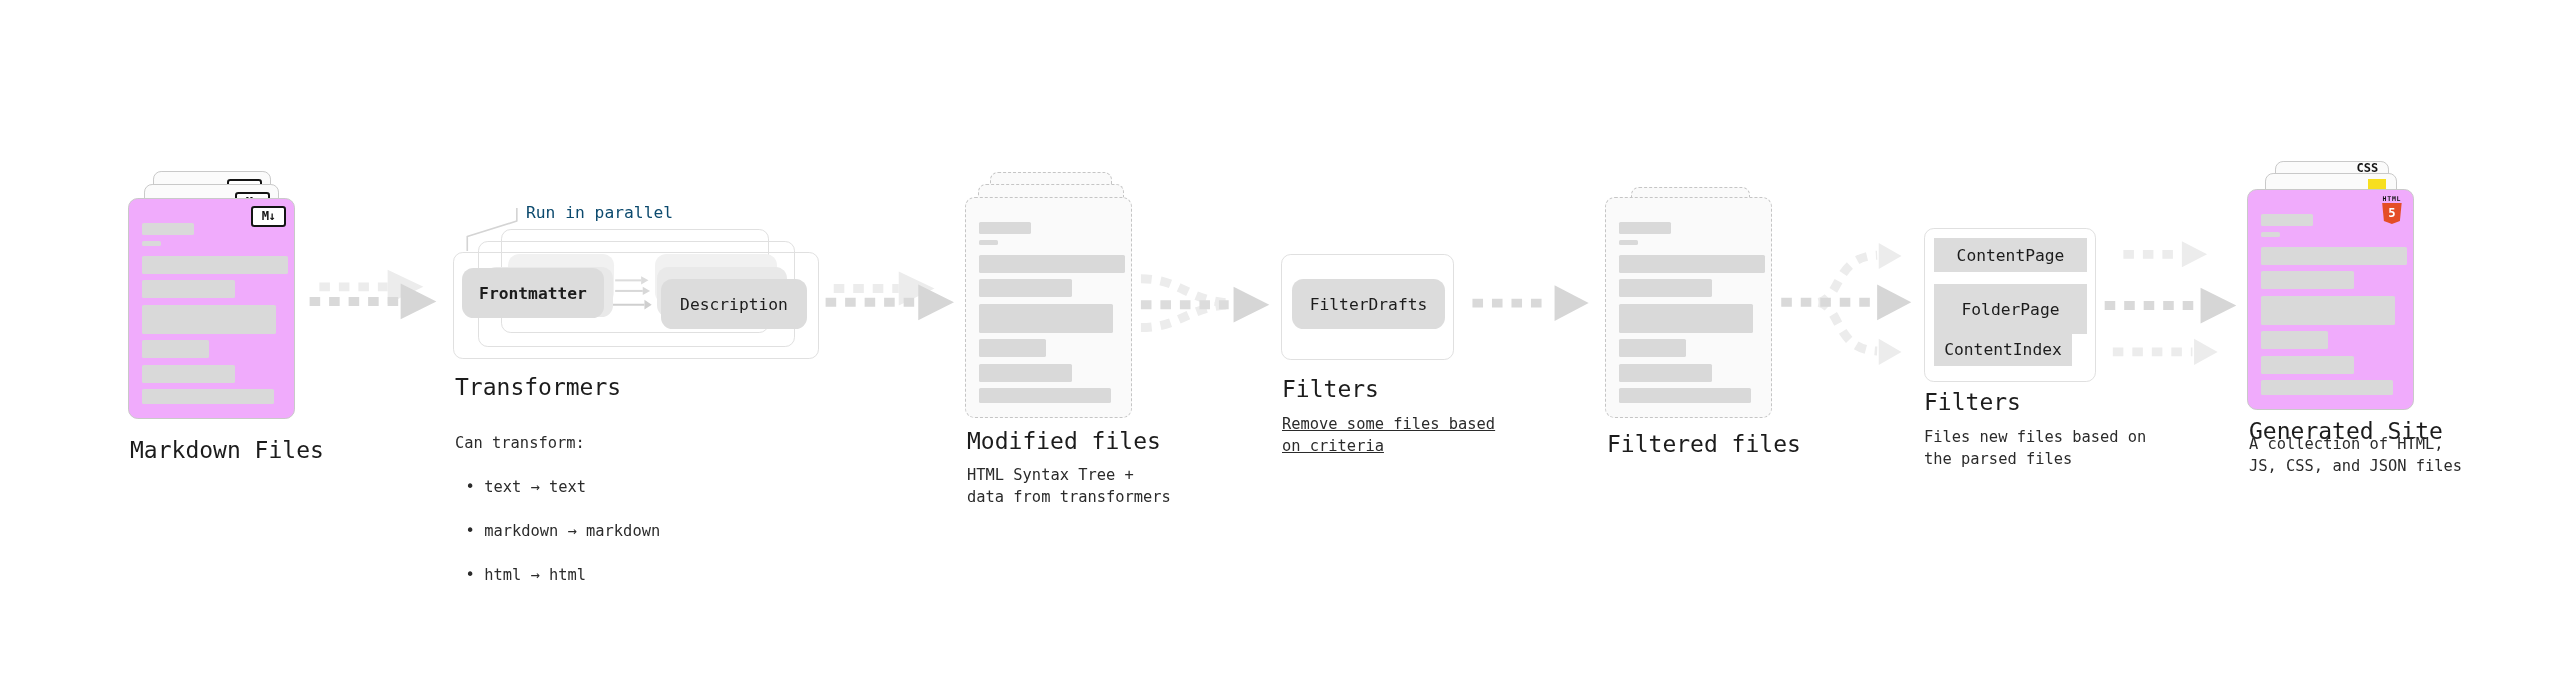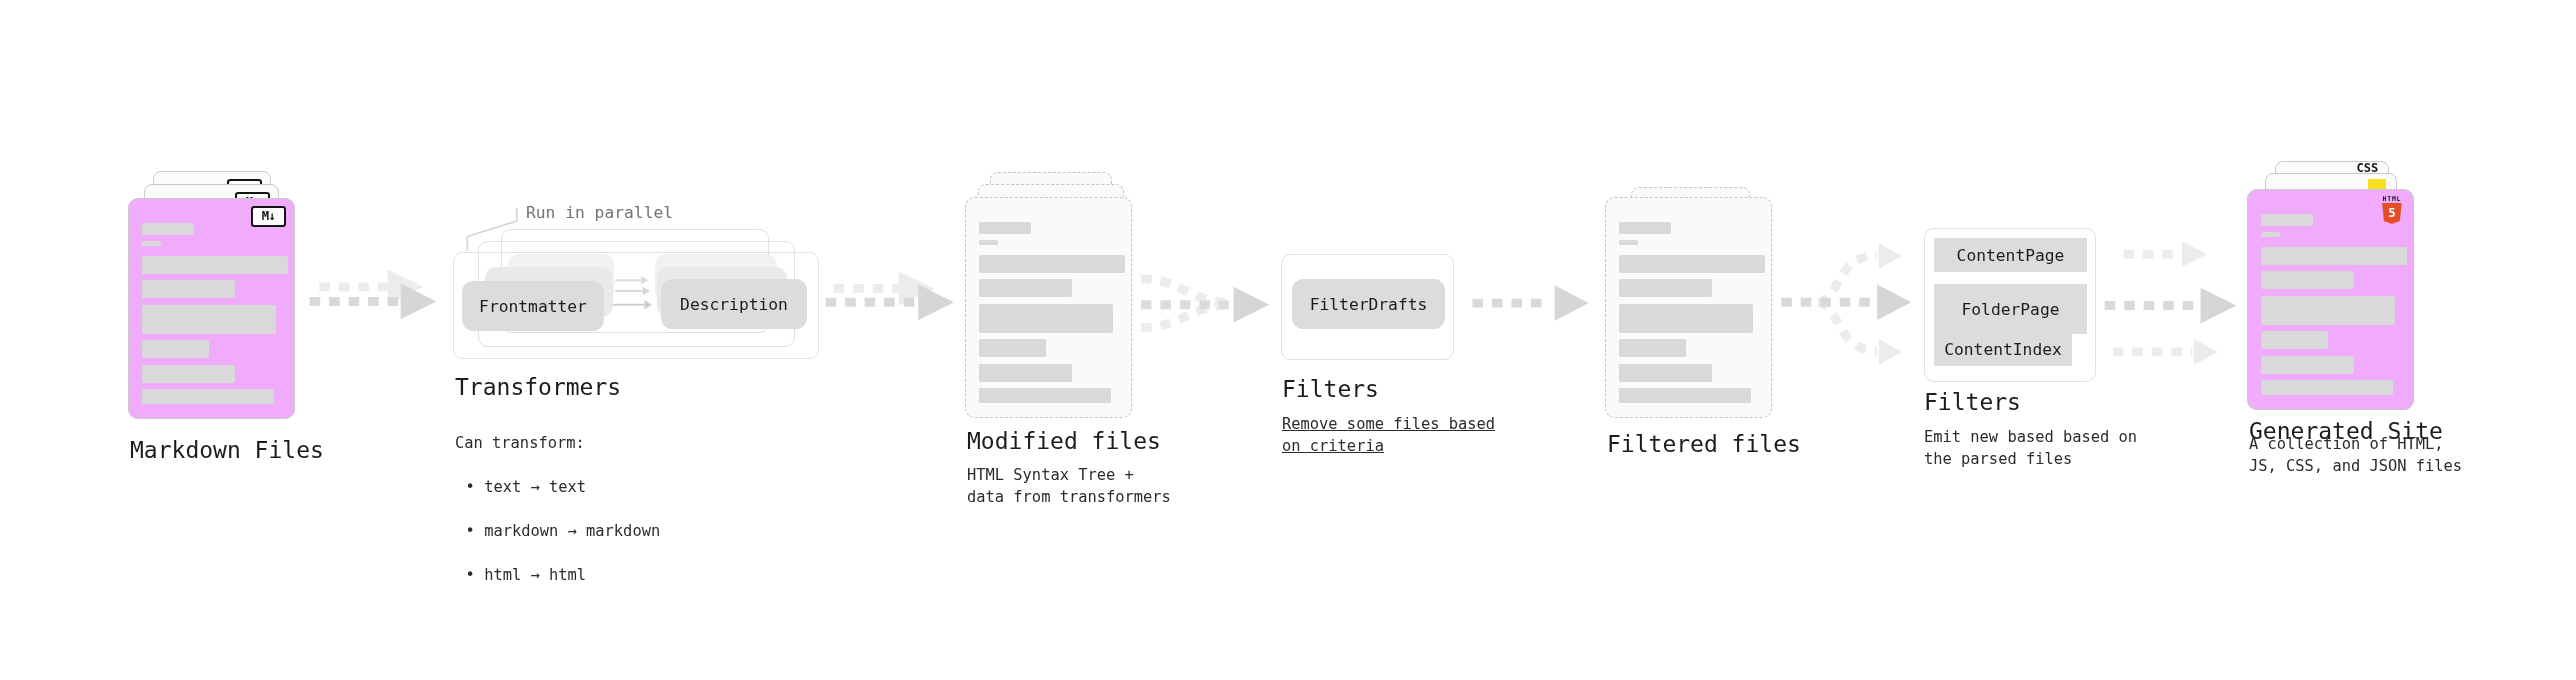--- a/index.html
+++ b/index.html
@@ -40,21 +40,21 @@
   .box{position:absolute;border:1.6px solid #e0e0e0;border-radius:9.8px;background:transparent;box-sizing:border-box;z-index:2;}
   .pill{position:absolute;display:flex;align-items:center;justify-content:center;background:#dcdcdc;
     border-radius:11.4px;font-size:16.3px;color:#1c1c1c;z-index:5;white-space:nowrap;}
   .pill.ghost1{background:#e9e9e9;z-index:4;}
   .pill.ghost2{background:#f1f1f1;z-index:3;}
   .pill.small{border-radius:0;}
   
   .title{position:absolute;font-size:23px;line-height:24.4px;color:#1c1c1c;white-space:nowrap;z-index:6;}
   .body-text{position:absolute;font-size:15.4px;line-height:22px;color:#2b2b2b;white-space:pre-line;z-index:6;}
   .indent{padding-left:10.6px;}
-  .note{position:absolute;font-size:16.3px;color:#737373;white-space:nowrap;z-index:6;}
+  .note{position:absolute;font-size:16.3px;color:#0c4a6e;white-space:nowrap;z-index:6;}
 </style>
 </head>
 <body>
 
 <div id="canvas">
 
   <svg id="arrows" width="2576" height="681" viewBox="0 0 3170 838">
 
     <g>
       <line x1="393" y1="353" x2="477" y2="353" stroke="#ececec" stroke-width="11" stroke-dasharray="13 11"></line>
@@ -144,21 +144,21 @@
   </div>
 
   <div>
     <div class="note" style="left:526px;top:203px;">Run in parallel</div>
     <div class="box" style="left:501px;top:229px;width:268px;height:104px;"></div>
     <div class="box" style="left:478px;top:241px;width:317px;height:106px;"></div>
     <div class="box" style="left:453px;top:252px;width:366px;height:107px;"></div>
 
     <div class="pill ghost2" style="left:508px;top:254px;width:106px;height:50px;"></div>
     <div class="pill ghost1" style="left:485px;top:267px;width:128px;height:50px;"></div>
-    <div class="pill" style="left:462px;top:281px;width:142px;height:50px;">Frontmatter</div>
+    <div class="pill" style="left:462px;top:268px;width:142px;height:50px;font-weight:bold;">Frontmatter</div>
 
     <div class="pill ghost2" style="left:655px;top:254px;width:122px;height:50px;"></div>
     <div class="pill ghost1" style="left:657px;top:267px;width:130px;height:50px;"></div>
     <div class="pill" style="left:661px;top:279px;width:146px;height:50px;">Description</div>
 
     <div class="title" style="left:455px;top:375px;">Transformers</div>
     <div class="body-text" style="left:455px;top:410px;">
       <div>Can transform:</div>
       <div class="indent">• text → text</div>
       <div class="indent">• markdown → markdown</div>
@@ -210,21 +210,21 @@
     </div>
     <div class="title" style="left:1607px;top:432px;">Filtered files</div>
   </div>
 
   <div>
     <div class="box" style="left:1924px;top:228px;width:172px;height:154px;"></div>
     <div class="pill small" style="left:1934px;top:238px;width:153px;height:34px;">ContentPage</div>
     <div class="pill small" style="left:1934px;top:284px;width:153px;height:50px;">FolderPage</div>
     <div class="pill small" style="left:1934px;top:332px;width:138px;height:34px;">ContentIndex</div>
     <div class="title" style="left:1924px;top:390px;">Filters</div>
-    <div class="body-text" style="left:1924px;top:426px;">Emit new based based on
+    <div class="body-text" style="left:1924px;top:426px;">Files new files based on
 the parsed files</div>
   </div>
 
   <div>
     <div class="ghost-card z2" style="left:2275px;top:161px;width:114px;height:57px;">
       <span class="css-badge" style="border-bottom-color: rgb(41, 101, 241);">CSS</span>
     </div>
     <div class="ghost-card z3" style="left:2265px;top:173px;width:132px;height:57px;">
       <span class="js-badge" style="background: rgb(247, 223, 30);"></span>
     </div>

